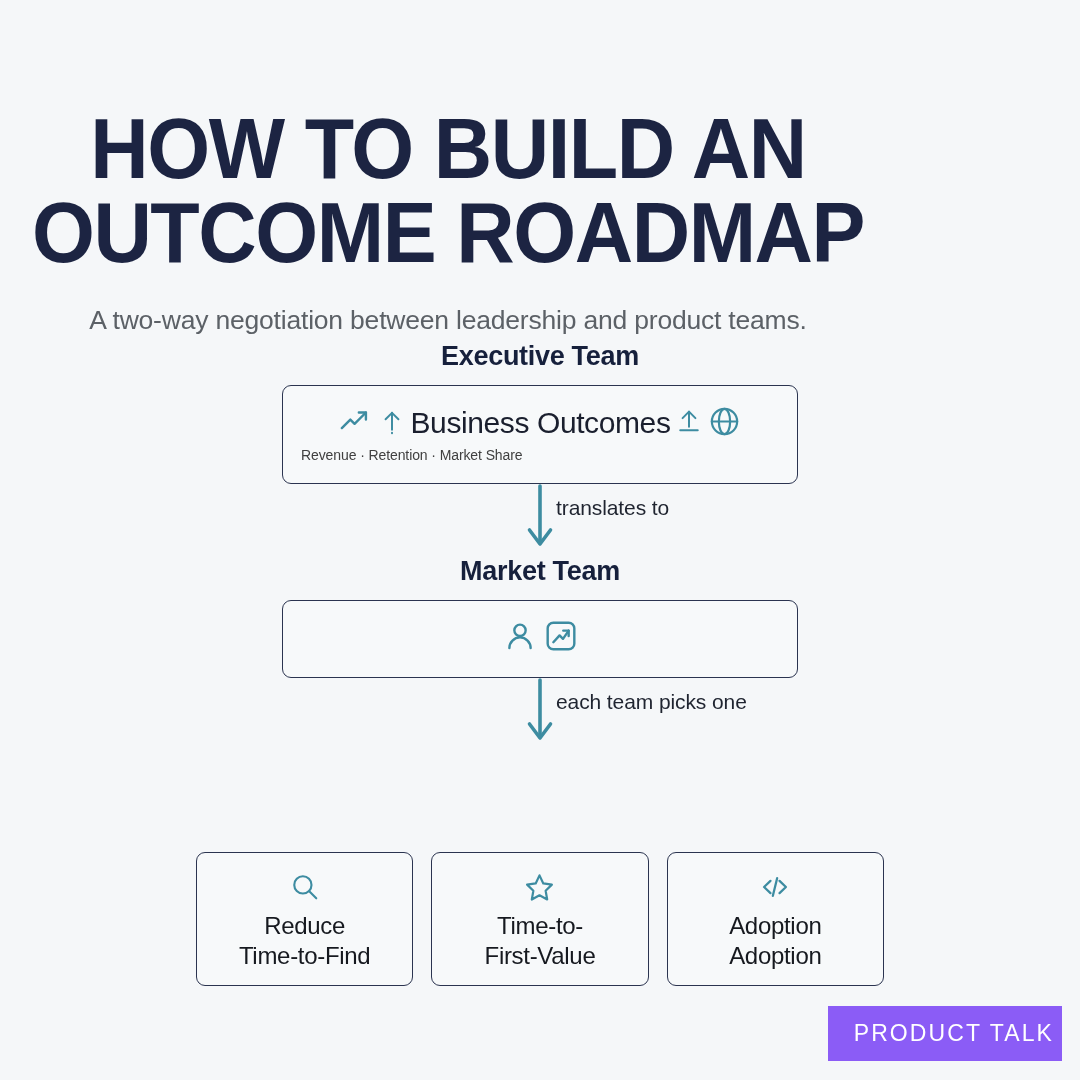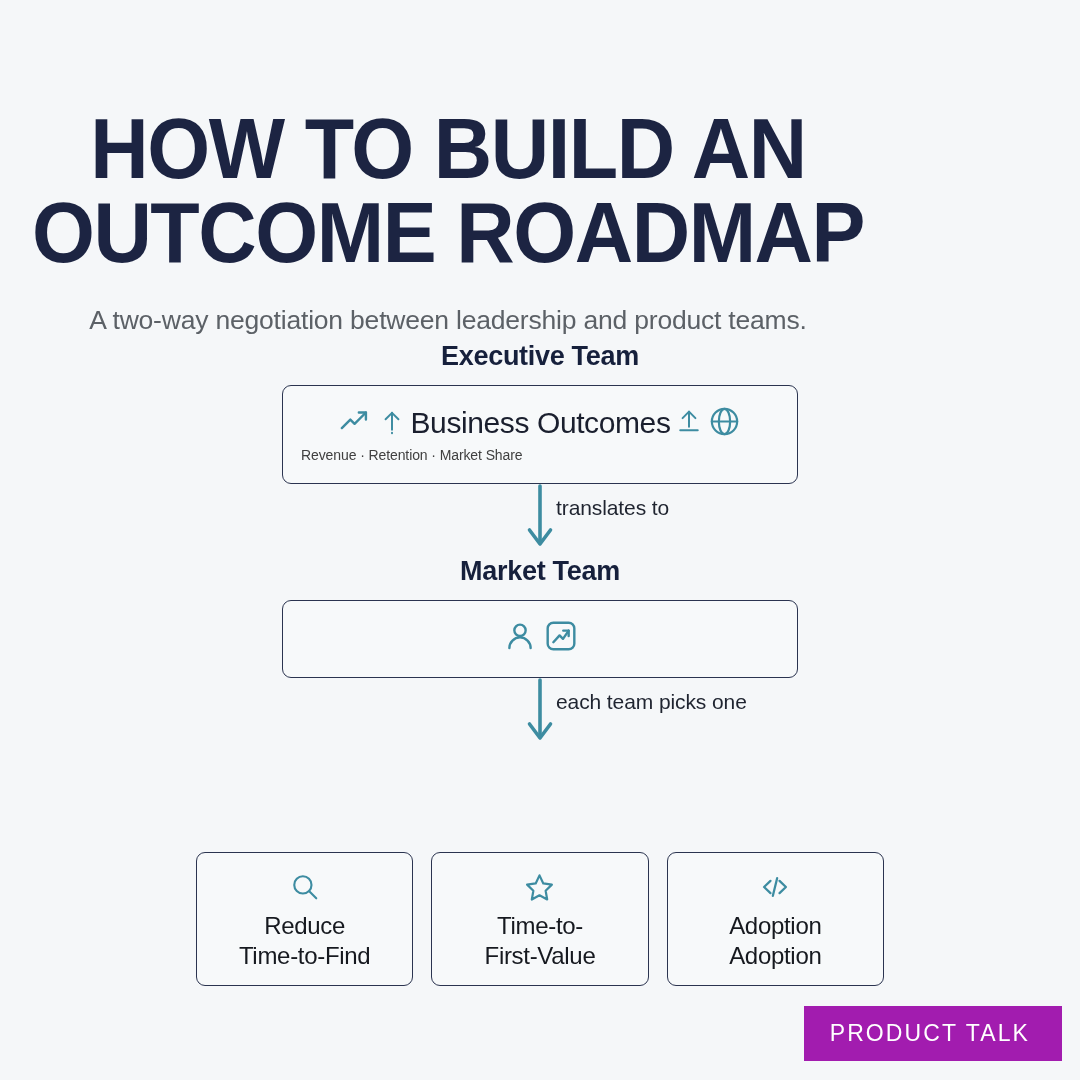--- a/index.html
+++ b/index.html
@@ -174,26 +174,26 @@
     color: #16191f;
     letter-spacing: -0.3px;
   }
   .small-card .sc-label .l2 { display: block; text-align: center; }
 
   
   .badge {
     position: absolute;
     right: 18px;
     bottom: 19px;
-    background: #a21caf;
+    background: #8b5cf6;
     color: #ffffff;
     font-size: 23px;
     font-weight: 400;
     letter-spacing: 2.1px;
-    padding: 14px 32px 14px 26px;
+    padding: 14px 8px 14px 26px;
     white-space: nowrap;
   }
 </style>
 </head>
 <body>
 
 <div class="canvas">
 
   <div class="header">
     <h1 class="title">

